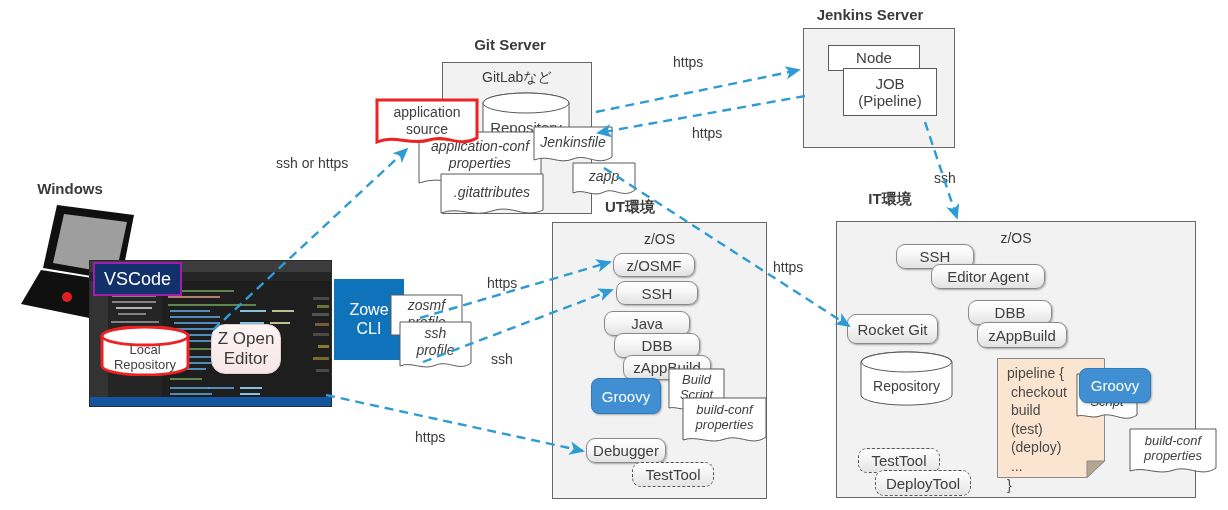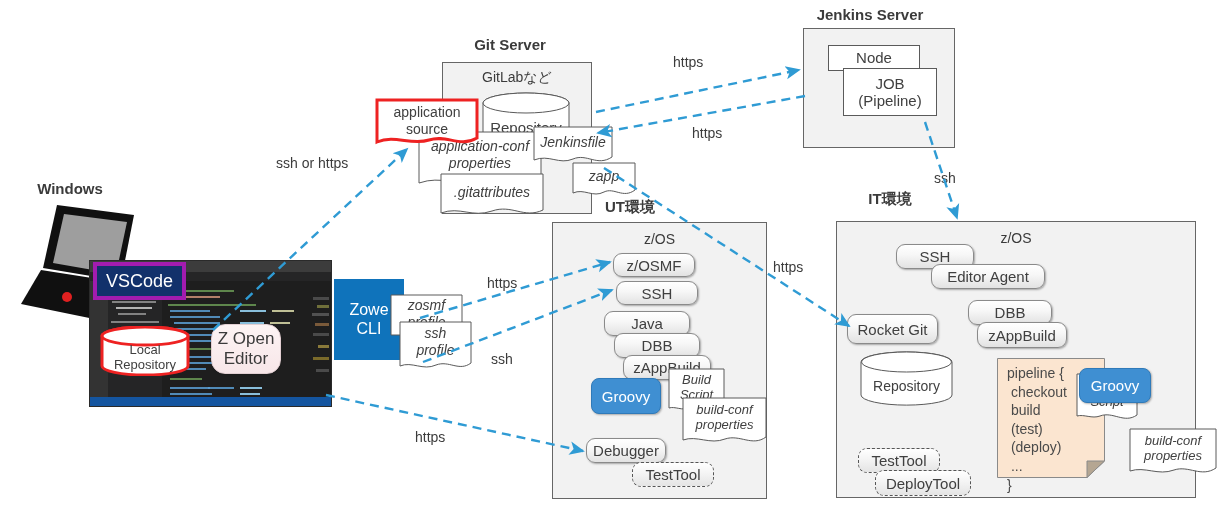--- a/index.html
+++ b/index.html
@@ -64,21 +64,21 @@
   .vs-edit{position:absolute;left:72px;top:20px;right:22px;bottom:9px;background:#1e1e1e;}
   .vs-mini{position:absolute;right:0;top:20px;bottom:9px;width:22px;background:#1e1e1e;}
   .vs-stat{position:absolute;left:0;right:0;bottom:0;height:9px;background:#1455a0;}
   .vs-line{position:absolute;height:2px;background:#5a9fd4;opacity:.85;}
   .vs-line.c2{background:#ce9178;} .vs-line.c3{background:#9cdcfe;}
   .vs-line.c4{background:#6a9955;} .vs-line.c5{background:#dcdcaa;}
   .vs-tree{position:absolute;height:2px;background:#9a9a9a;opacity:.8;}
   .vs-mrk{position:absolute;height:3px;background:#6d6d3d;}
 
   
-  .badge-vscode{position:absolute;background:#12316b;border:4px solid #a21caf;
+  .badge-vscode{position:absolute;background:#12316b;border:2px solid #a21caf;
       color:#ffffff;font-size:18px;display:flex;align-items:center;
       justify-content:center;font-family:"Liberation Sans",sans-serif;}
 
   
   .zowe{position:absolute;background:#0f73bb;color:#ffffff;font-size:16px;
       display:flex;align-items:center;justify-content:center;text-align:center;
       line-height:1.15;}
 
   
   .zopen{position:absolute;background:linear-gradient(180deg,#fdf4f4 0%,#f7e6e8 100%);

